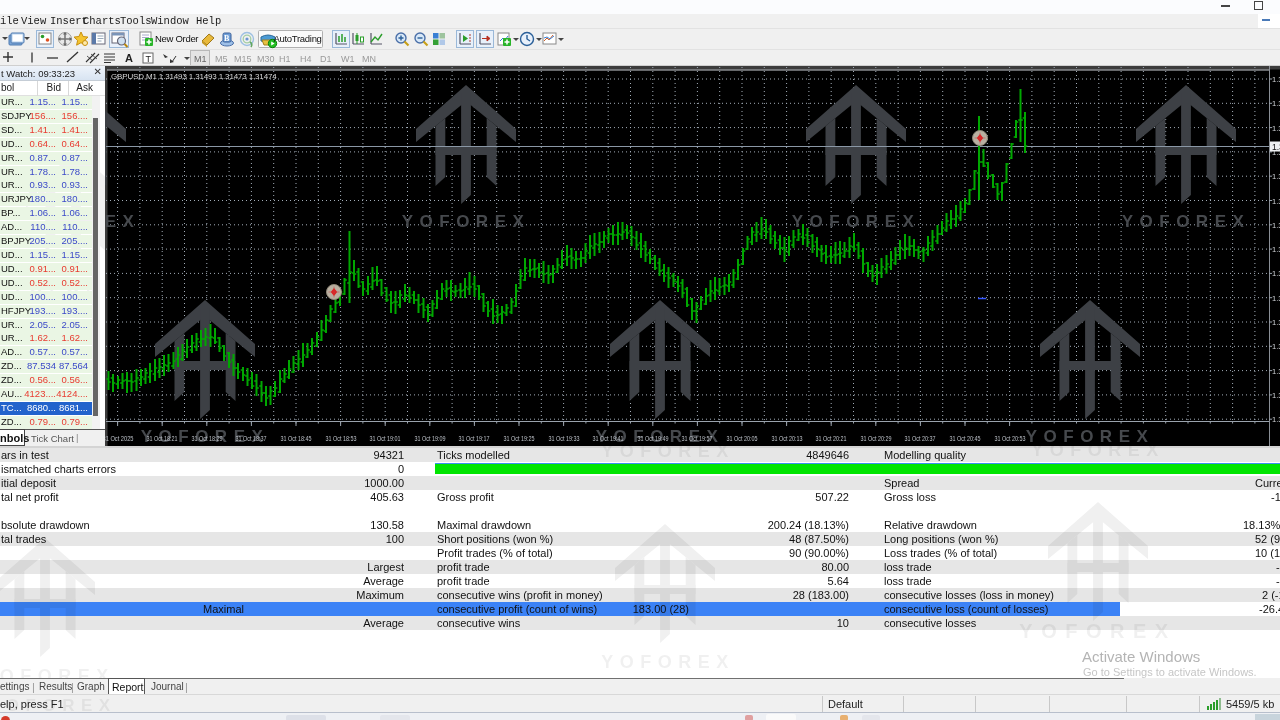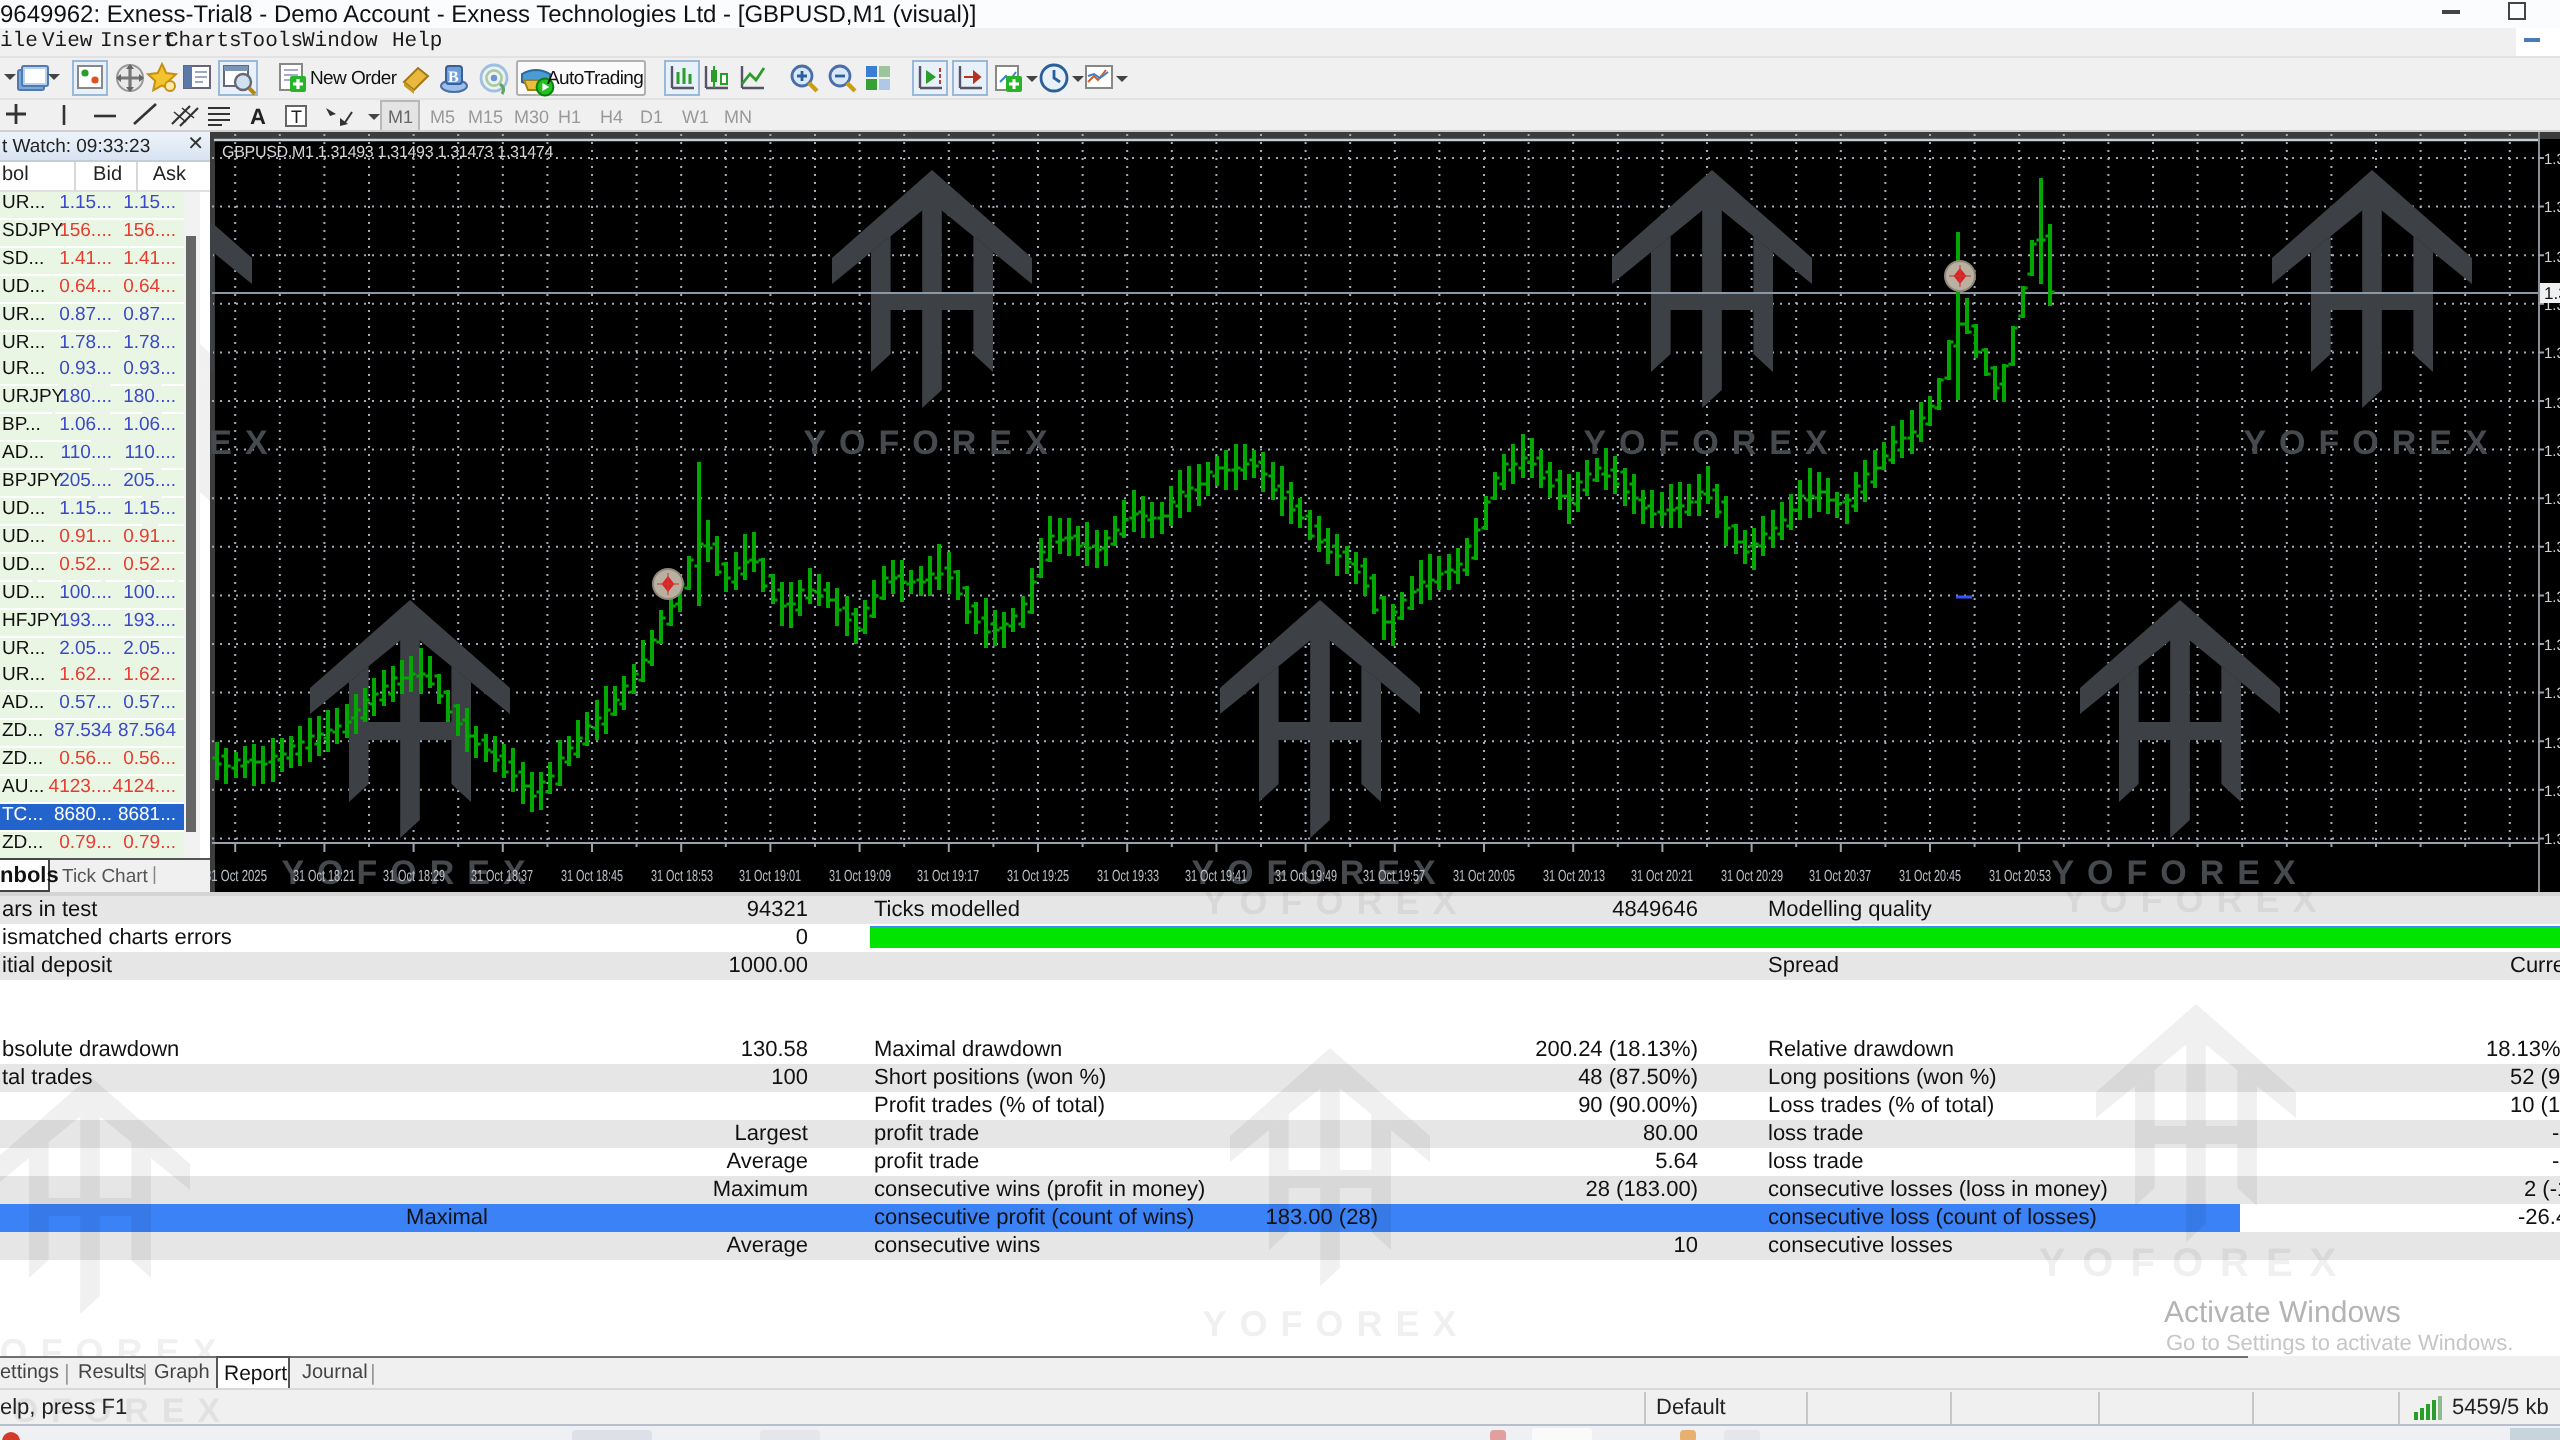--- a/index.html
+++ b/index.html
@@ -1,20 +1,19 @@
 <!DOCTYPE html>
 <html><head><meta charset="utf-8"><title>t</title>
 <style>
 *{margin:0;padding:0;box-sizing:border-box}
 body{width:1280px;height:720px;overflow:hidden;position:relative;background:#f0f0f0;font-family:'Liberation Sans',sans-serif}
 span{white-space:nowrap}
 </style></head>
 <body>
 <div style="position:absolute;left:0;top:0;width:1280px;height:14px;background:#fbfcfe;color:#111;font-size:12px;font-family:'Liberation Sans',sans-serif">
-<span style="position:absolute;left:0;top:0px">9649962: Exness-Trial8 - Demo Account - Exness Technologies Ltd - [GBPUSD,M1 (visual)]</span>
 <span style="position:absolute;left:1221px;top:5px;width:9px;height:1.5px;background:#444"></span>
 <div style="position:absolute;left:1254px;top:1px;width:9px;height:9px;border:1.5px solid #444"></div>
 </div>
 <div style="position:absolute;left:0;top:14px;width:1280px;height:15px;background:#f0f0f0;color:#1a1a1a;font-size:10.5px;font-family:Liberation Mono, monospace">
 <span style="position:absolute;left:0px;top:1px">ile</span>
 <span style="position:absolute;left:21px;top:1px">View</span>
 <span style="position:absolute;left:50px;top:1px">Insert</span>
 <span style="position:absolute;left:83px;top:1px">Charts</span>
 <span style="position:absolute;left:120px;top:1px">Tools</span>
 <span style="position:absolute;left:151px;top:1px">Window</span>
@@ -478,20 +477,28 @@
     <div style="position:absolute;left:0;top:16px;width:1280px;height:14px;background:#ffffff">
       <span style="position:absolute;left:1px;top:1px">ismatched charts errors</span>
       <span style="position:absolute;right:876px;top:1px">0</span>
     </div>
     <div style="position:absolute;left:0;top:30px;width:1280px;height:14px;background:#e6e6e6">
       <span style="position:absolute;left:1px;top:1px">itial deposit</span>
       <span style="position:absolute;right:876px;top:1px">1000.00</span>
       <span style="position:absolute;left:884px;top:1px">Spread</span>
       <span style="position:absolute;left:1255px;top:1px">Curren</span>
     </div>
+    <div style="position:absolute;left:0;top:44px;width:1280px;height:14px;background:#ffffff">
+      <span style="position:absolute;left:1px;top:1px">tal net profit</span>
+      <span style="position:absolute;right:876px;top:1px">405.63</span>
+      <span style="position:absolute;left:437px;top:1px">Gross profit</span>
+      <span style="position:absolute;right:431px;top:1px">507.22</span>
+      <span style="position:absolute;left:884px;top:1px">Gross loss</span>
+      <span style="position:absolute;left:1271px;top:1px">-1</span>
+    </div>
     <div style="position:absolute;left:0;top:72px;width:1280px;height:14px;background:#ffffff">
       <span style="position:absolute;left:1px;top:1px">bsolute drawdown</span>
       <span style="position:absolute;right:876px;top:1px">130.58</span>
       <span style="position:absolute;left:437px;top:1px">Maximal drawdown</span>
       <span style="position:absolute;right:431px;top:1px">200.24 (18.13%)</span>
       <span style="position:absolute;left:884px;top:1px">Relative drawdown</span>
       <span style="position:absolute;left:1243px;top:1px">18.13% (20</span>
     </div>
     <div style="position:absolute;left:0;top:86px;width:1280px;height:14px;background:#e6e6e6">
       <span style="position:absolute;left:1px;top:1px">tal trades</span>

